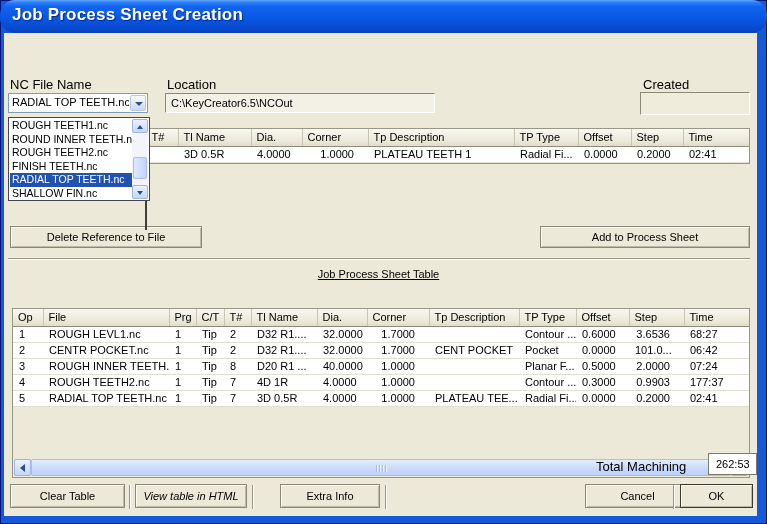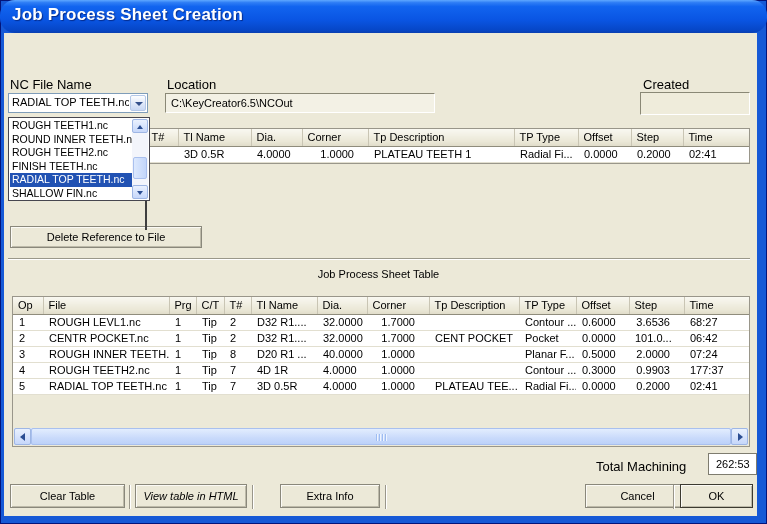--- a/index.html
+++ b/index.html
@@ -201,26 +201,29 @@
           <i></i>
         </span>
     </div>
   </div>
 
   <div class="callout-line"></div>
 
   <div class="btn" style="left:10px; top:226px; width:192px; height:22px;">
     <span>Delete Reference to File</span>
   </div>
+  <div class="btn" style="left:540px; top:226px; width:210px; height:22px;">
+    <span>Add to Process Sheet</span>
+  </div>
 
   <div class="groove"></div>
 
-  <div class="section-title" style="top:268px;">Job Process Sheet Table</div>
-
-  <div class="tblbox" style="left:12px; top:296px; width:738px; height:151px;">
+  <div class="section-title" style="top:268px;text-decoration:underline;">Job Process Sheet Table</div>
+
+  <div class="tblbox" style="left:12px; top:308px; width:738px; height:170px;">
       <table>
         <colgroup>
           <col style="width: 30px;">
           <col style="width: 126px;">
           <col style="width: 27px;">
           <col style="width: 28px;">
           <col style="width: 27px;">
           <col style="width: 66px;">
           <col style="width: 50px;">
           <col style="width: 62px;">

